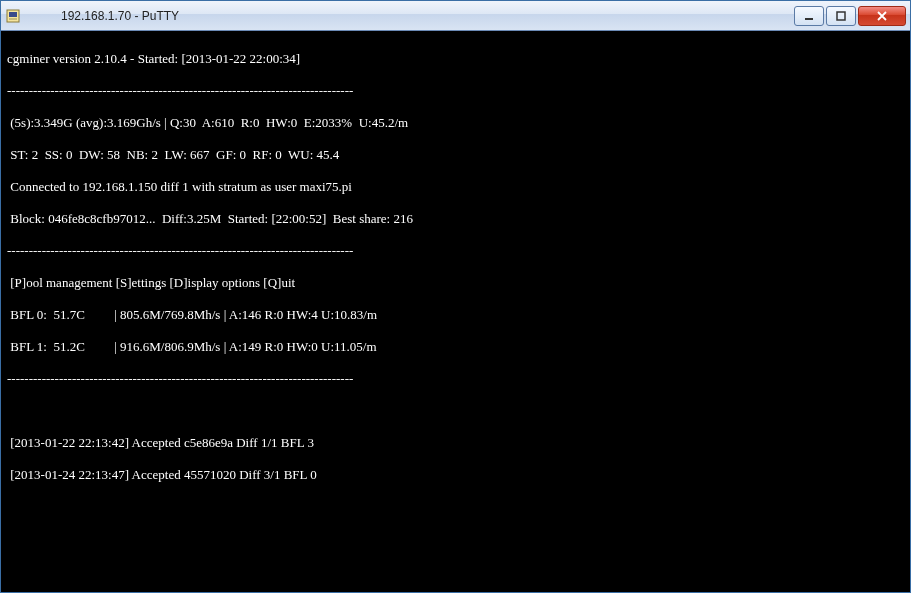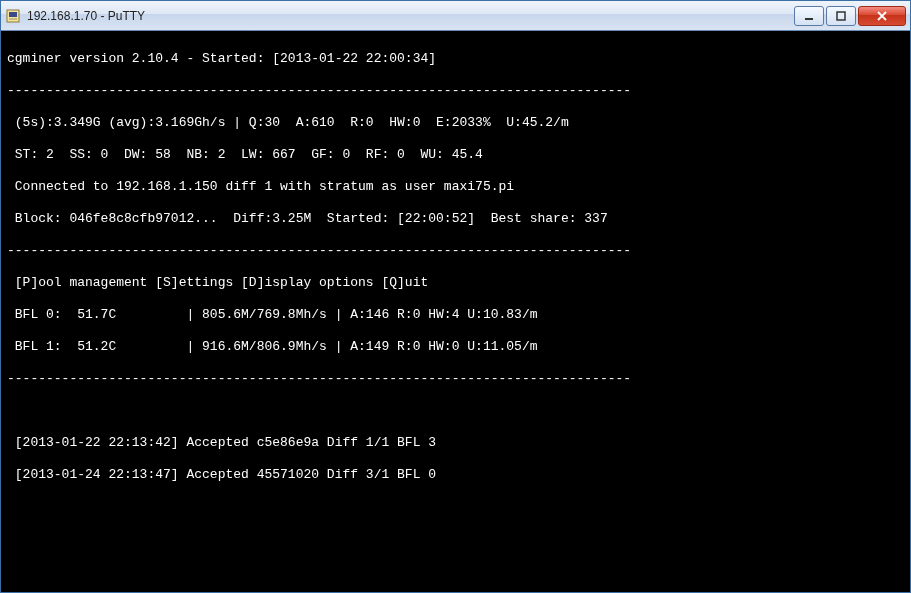--- a/index.html
+++ b/index.html
@@ -30,20 +30,21 @@
     margin-right: 6px;
     display: inline-flex;
     align-items: center;
     justify-content: center;
   }
   .titlebar-icon svg { width: 16px; height: 16px; }
   .title-text {
     flex: 1;
     font-size: 12px;
     color: #222;
+    margin-left: 34px;
   }
   .winbtns { display: flex; gap: 2px; }
   .winbtn {
     width: 30px; height: 20px;
     border: 1px solid #5a7aa5;
     border-radius: 3px;
     display: flex;
     align-items: center;
     justify-content: center;
     font-size: 11px;
@@ -54,21 +55,21 @@
   .winbtn.close {
     width: 48px;
     background: linear-gradient(to bottom, #f38d84 0%, #d9472e 45%, #c7331a 46%, #d54a31 100%);
     color: #fff;
     border-color: #a02a15;
   }
   .terminal {
     flex: 1;
     background: #000;
     color: #fff;
-    font-family: Liberation Mono, monospace;
+    font-family: Liberation Serif, serif;
     font-size: 13px;
     line-height: 16px;
     padding: 4px 6px;
     white-space: pre;
     overflow: hidden;
     position: relative;
   }
   .dashline { color: #fff; letter-spacing: 0; }
 </style>
 </head>
@@ -102,21 +103,21 @@
       </div>
     </div>
   </div>
 
   <div class="terminal">
 <div>cgminer version 2.10.4 - Started: [2013-01-22 22:00:34]</div>
 <div class="dashline">--------------------------------------------------------------------------------</div>
 <div> (5s):3.349G (avg):3.169Gh/s | Q:30  A:610  R:0  HW:0  E:2033%  U:45.2/m</div>
 <div> ST: 2  SS: 0  DW: 58  NB: 2  LW: 667  GF: 0  RF: 0  WU: 45.4</div>
 <div> Connected to 192.168.1.150 diff 1 with stratum as user maxi75.pi</div>
-<div> Block: 046fe8c8cfb97012...  Diff:3.25M  Started: [22:00:52]  Best share: 337</div>
+<div> Block: 046fe8c8cfb97012...  Diff:3.25M  Started: [22:00:52]  Best share: 216</div>
 <div class="dashline">--------------------------------------------------------------------------------</div>
 <div> [P]ool management [S]ettings [D]isplay options [Q]uit</div>
 <div> BFL 0:  51.7C         | 805.6M/769.8Mh/s | A:146 R:0 HW:4 U:10.83/m</div>
 <div> BFL 1:  51.2C         | 916.6M/806.9Mh/s | A:149 R:0 HW:0 U:11.05/m</div>
 <div class="dashline">--------------------------------------------------------------------------------</div>
 <div> </div>
 <div> [2013-01-22 22:13:42] Accepted c5e86e9a Diff 1/1 BFL 3</div>
 <div> [2013-01-24 22:13:47] Accepted 45571020 Diff 3/1 BFL 0</div>
 
 

